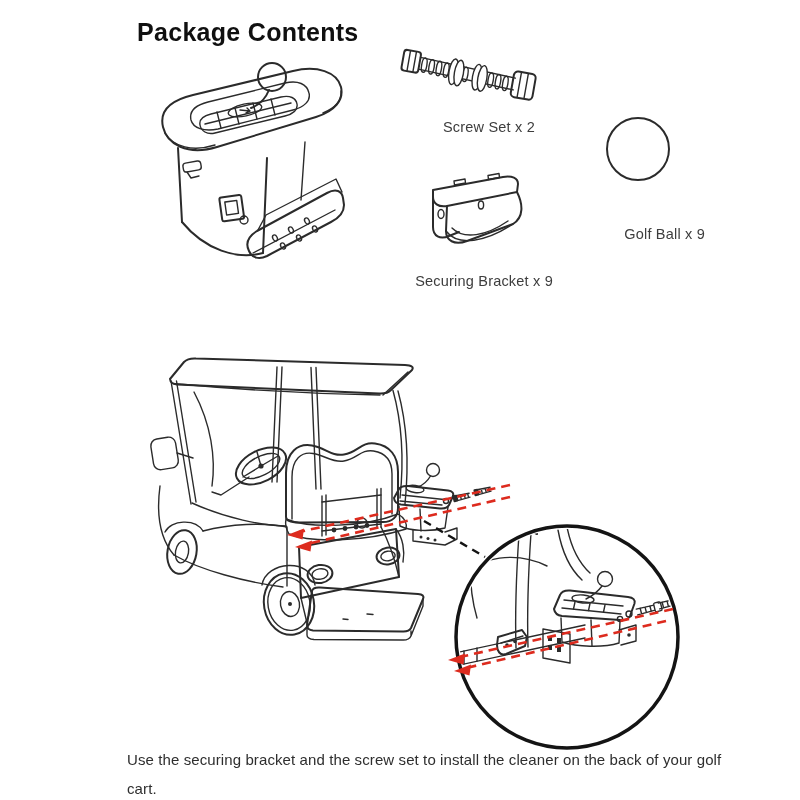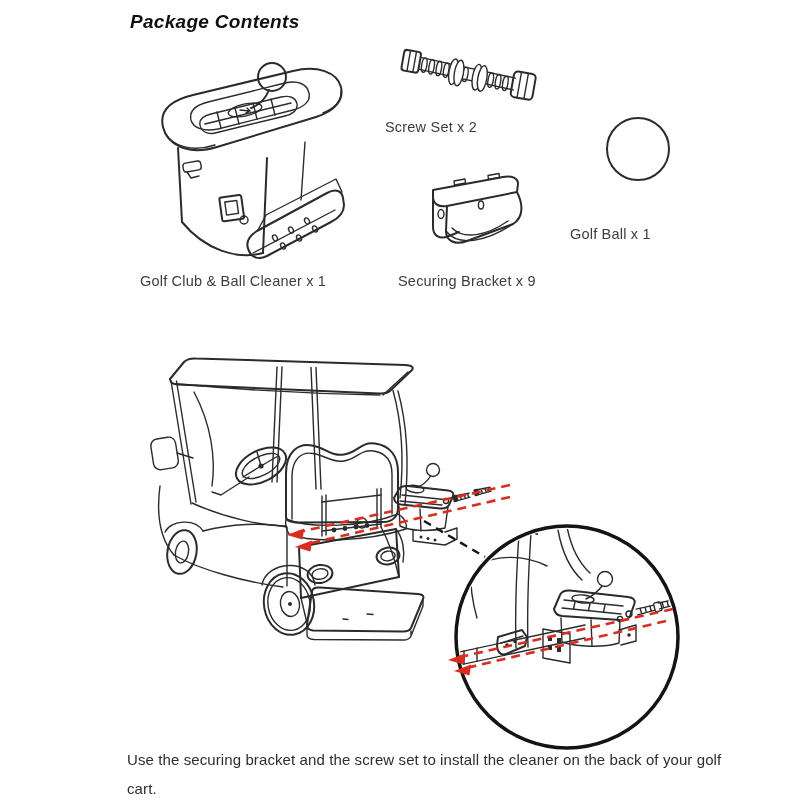--- a/index.html
+++ b/index.html
@@ -8,22 +8,22 @@
     --text:#3d3d3d;
     --heading:#101010;
     --background:#ffffff;
   }
   html,body{margin:0;padding:0;background:#fff;}
   .page{
     position:relative;width:800px;height:800px;background:var(--background);
     overflow:hidden;font-family:"Liberation Sans",sans-serif;color:var(--text);
   }
   .abs{position:absolute;}
-  h1.sec-title{margin:5px;font-size:19px;font-weight:bold;color:var(--heading);letter-spacing:.3px;font-style:italic;}
-  .cap{font-size:14.5px;color:var(--text);text-align:left;letter-spacing:.2px;}
+  h1.sec-title{margin:12px;font-size:25px;font-weight:bold;color:var(--heading);letter-spacing:.3px;}
+  .cap{font-size:14.5px;color:var(--text);text-align:right;letter-spacing:.2px;}
   .instr{font-size:15px;line-height:29px;color:#2e2e2e;letter-spacing:.1px;}
   svg{display:block;overflow:visible;}
   .ln{fill:none;stroke:var(--line-art);stroke-width:1.4;stroke-linecap:round;stroke-linejoin:round;}
   .ln2{fill:none;stroke:var(--line-art);stroke-width:2;stroke-linecap:round;stroke-linejoin:round;}
   .lnf{fill:#fff;stroke:var(--line-art);stroke-width:1.4;}
   .fillk{fill:var(--line-art);stroke:none;}
   .red{fill:none;stroke:var(--accent-red);stroke-width:2.6;stroke-dasharray:9 6;stroke-linecap:butt;}
   .redfill{fill:var(--accent-red);stroke:none;}
   .blkdash{fill:none;stroke:#141414;stroke-width:2.4;stroke-dasharray:8 6;}
   .mag{stroke:#141414;stroke-width:3.5;}
@@ -84,21 +84,20 @@
       <path class="ln2" d="M104,201 C100,193 104,186 112,181 L182,143 C191,138 197,141 198,148 L199,155 C199,162 194,168 186,172 L122,206 C114,210 107,208 104,201 Z"></path>
       <path class="ln" d="M108,203 L190,160"></path>
       <ellipse class="ln" cx="130" cy="188" rx="2.2" ry="3.2" transform="rotate(-28 130 188)"></ellipse>
       <ellipse class="ln" cx="146" cy="180" rx="2.2" ry="3.2" transform="rotate(-28 146 180)"></ellipse>
       <ellipse class="ln" cx="162" cy="171" rx="2.2" ry="3.2" transform="rotate(-28 162 171)"></ellipse>
       <ellipse class="ln" cx="138" cy="196" rx="2.2" ry="3.2" transform="rotate(-28 138 196)"></ellipse>
       <ellipse class="ln" cx="154" cy="188" rx="2.2" ry="3.2" transform="rotate(-28 154 188)"></ellipse>
       <ellipse class="ln" cx="170" cy="179" rx="2.2" ry="3.2" transform="rotate(-28 170 179)"></ellipse>
     </g>
   </svg>
-  <div class="cap abs" style="left:140px;top:273px;width:225px;">Golf Club &amp; Ball Cleaner x 1</div>
 
   <svg class="abs" style="left:398px;top:36px;" width="150" height="78" viewBox="0 0 150 78">
     <g transform="rotate(10 20 30)">
       <rect class="ln2" x="4" y="16" width="17" height="21" rx="3" fill="#fff"></rect>
       <path class="ln" d="M10,16.5 L10,36.5 M16,16.5 L16,36.5"></path>
       <path class="ln" d="M21,21 L118,25 M21,33 L118,37"></path>
       <ellipse class="ln" cx="26" cy="28" rx="2.6" ry="7.3"></ellipse>
         <ellipse class="ln" cx="33.5" cy="28.5" rx="2.6" ry="7.3"></ellipse>
       <ellipse class="ln" cx="41" cy="28.8" rx="2.6" ry="7.3"></ellipse>
         <ellipse class="ln" cx="48.5" cy="29.2" rx="2.6" ry="7.3"></ellipse>
@@ -125,21 +124,21 @@
     <ellipse class="ln" cx="57" cy="35" rx="2.6" ry="4"></ellipse>
     <path class="ln" d="M22,61 C34,77 62,72 89,54"></path>
     <path class="ln" d="M28,58 C40,70 62,66 84,51"></path>
   </svg>
   <div class="cap abs" style="left:398px;top:273px;width:155px;">Securing Bracket x 9</div>
 
   <svg class="abs" style="left:604px;top:115px;" width="68" height="68" viewBox="0 0 68 68">
     <circle cx="34" cy="34" r="31" fill="#fff"></circle>
     <circle cx="34" cy="34" r="31" fill="url(#dim1)" class="ln2"></circle>
   </svg>
-  <div class="cap abs" style="left:570px;top:226px;width:135px;">Golf Ball x 1</div>
+  <div class="cap abs" style="left:570px;top:226px;width:135px;">Golf Ball x 9</div>
 
 
   <svg class="abs" style="left:115px;top:346px;" width="590" height="406" viewBox="0 0 590 406">
 
     <g>
 
       <path class="ln2" d="M55,33 L69,16 Q73,12 81,12.5 L290,19 Q300,19.5 297,24 L276,44 Q272,48 264,47.5 L62,38.5 Q55.5,38 55,33 Z"></path>
       <path class="ln" d="M58,37.5 Q160,47 265,49 M268,49 L293,26"></path>
 
       <path class="ln" d="M56,35 L76,158 M61.5,35 L81,156"></path>

